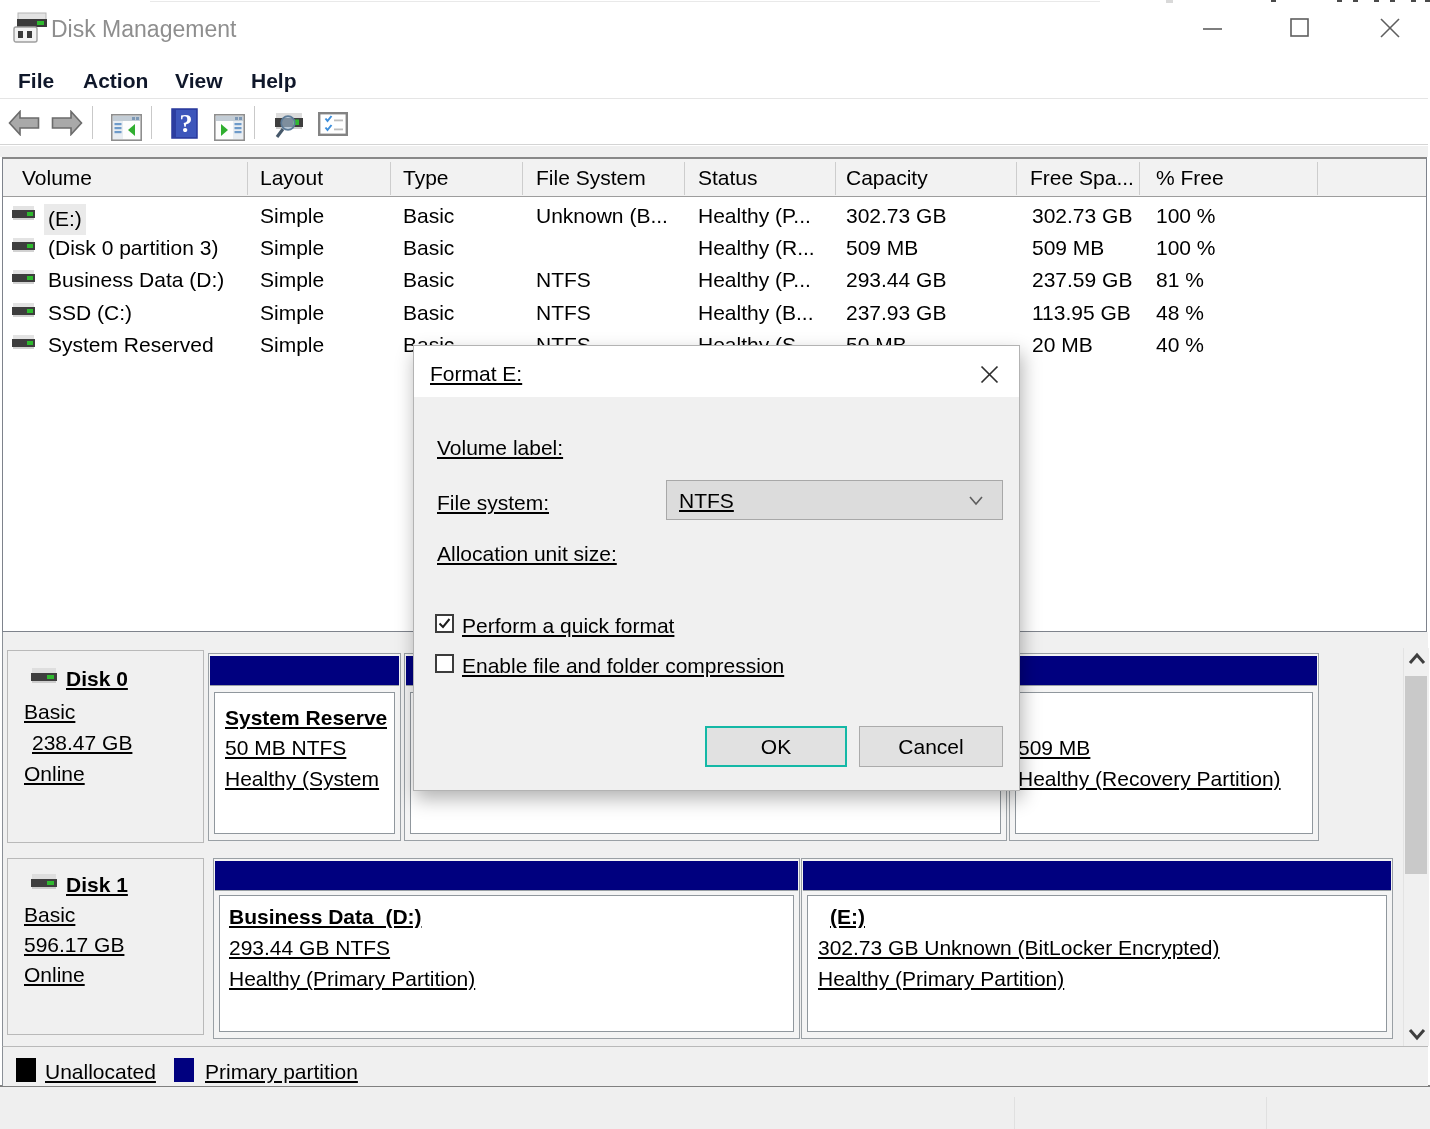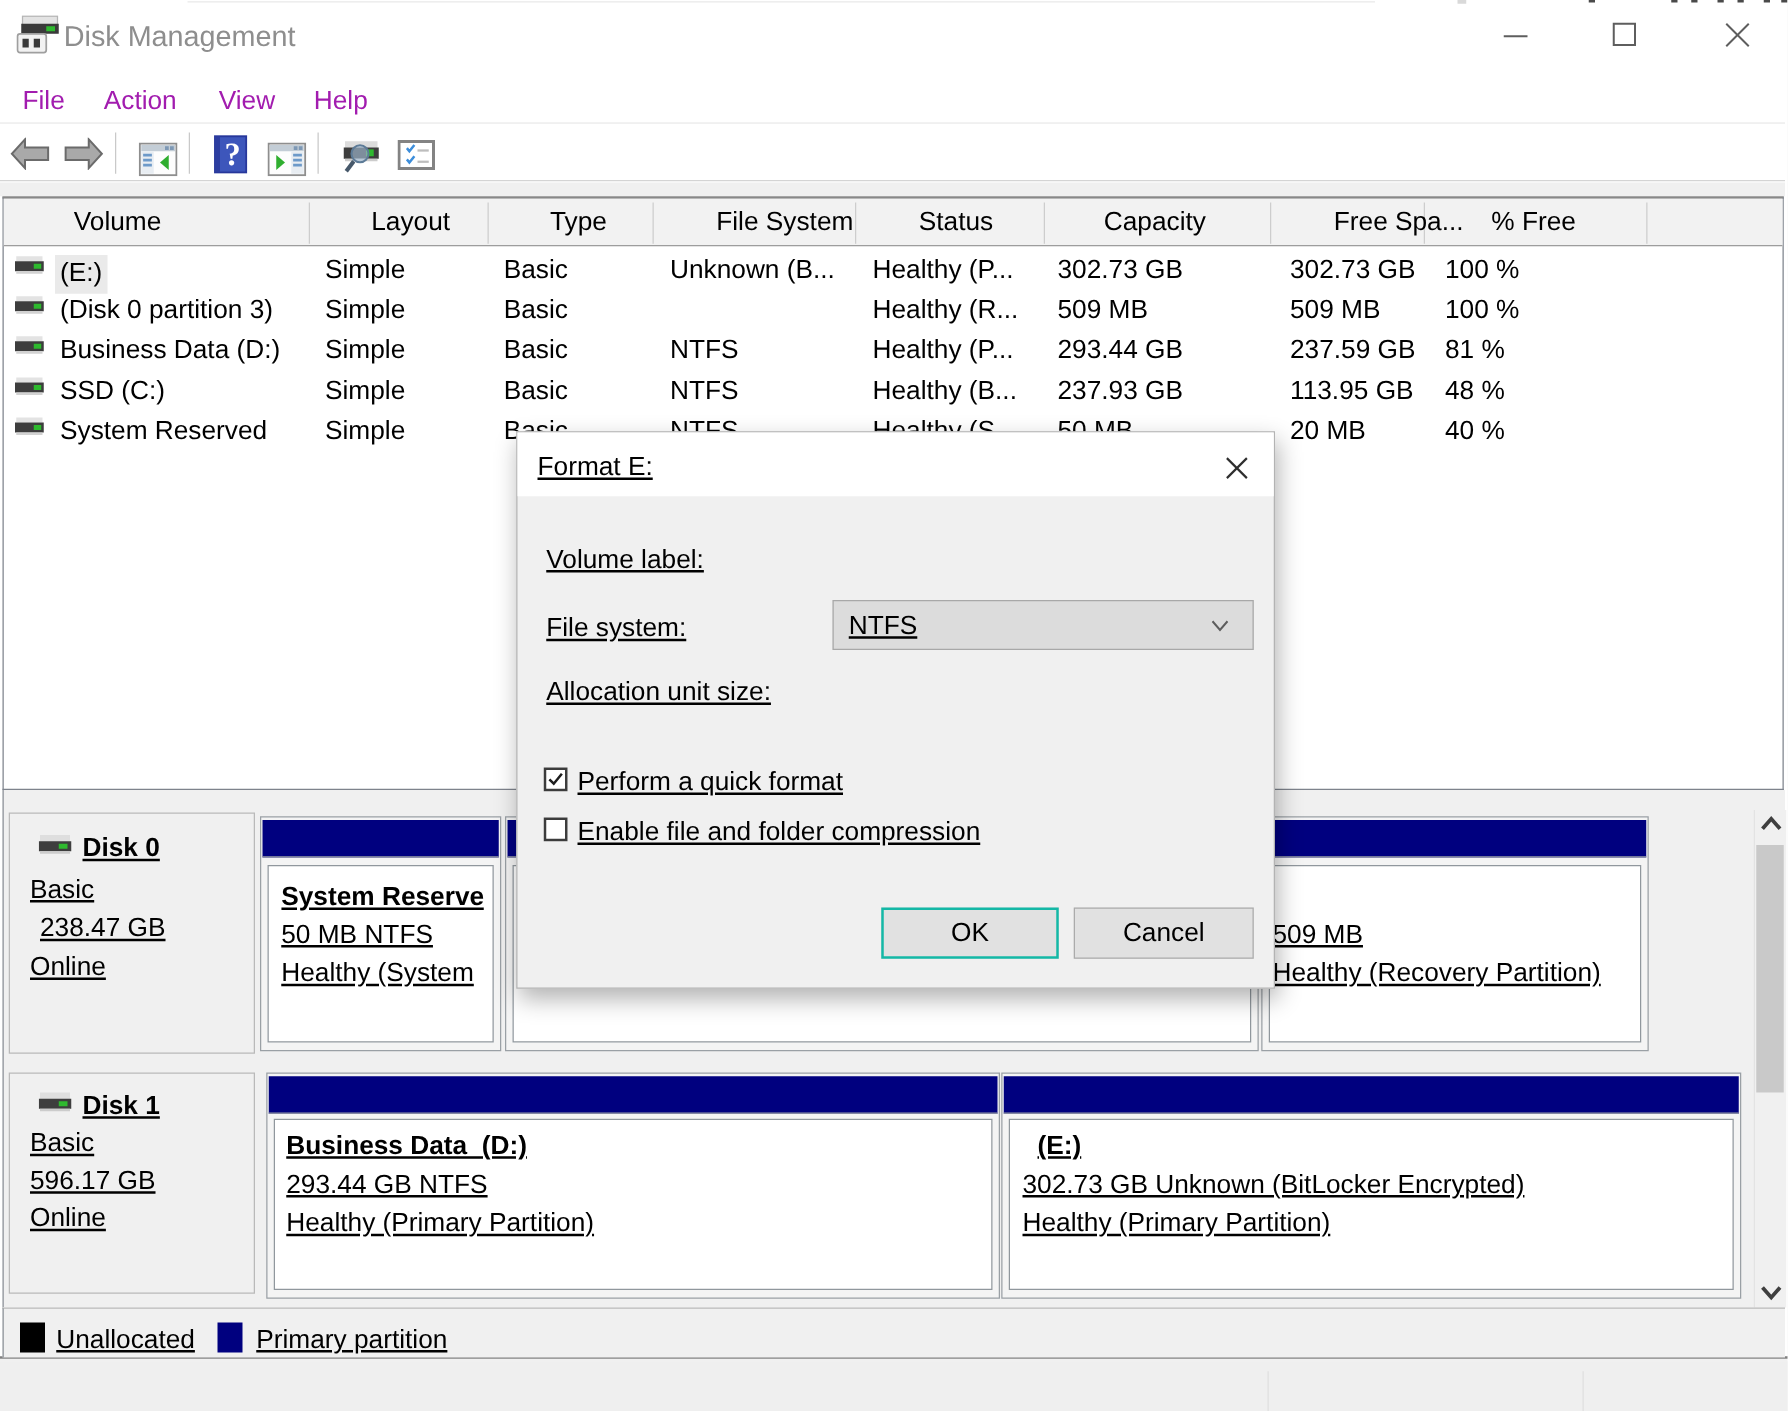--- a/index.html
+++ b/index.html
@@ -1,22 +1,22 @@
 <!DOCTYPE html>
 <html><head>
 <meta charset="utf-8">
 <style>
 * { margin:0; padding:0; box-sizing:border-box; }
 html,body { width:1430px; height:1129px; }
 body { font-family:"Liberation Sans", sans-serif; background:#f0f0f0; position:relative; overflow:hidden; }
 .abs { position:absolute; }
 #win { position:absolute; left:0; top:0; width:1430px; height:1087px; background:#fff; border-bottom:2px solid #808080; }
-.t20 { font-size:21px; color:#a21caf; }
+.t20 { font-size:21px; color:#0f172a;font-weight:bold; }
 .hsep { position:absolute; top:3px; width:1px; height:33px; background:#cdcdcd; }
-.ht { position:absolute; top:7px; font-size:21px; color:#000;margin-left:37px; }
+.ht { position:absolute; top:7px; font-size:21px; color:#000; }
 .lrow { position:absolute; left:0; width:1420px; height:32px; }
 .lrow span { position:absolute; top:4px; font-size:21px; white-space:pre; }
 .vicon { left:9px; top:2px !important; }
 .c0 { left:45px; } .c1 { left:257px; } .c2 { left:400px; } .c3 { left:533px; }
 .c4 { left:695px; } .c5 { left:843px; } .c6 { left:1029px; } .c7 { left:1153px; }
 .dpanel { position:absolute; width:197px; background:#f0f0f0; border:1px solid #b9b9b9; }
 .dcell { position:absolute; border:1px solid #9aa0a5; background:#f4f4f4; }
 .dnavy { position:absolute; left:1px; right:1px; top:2px; height:30px; background:#00007f; border-bottom:1px solid #9aa0a5; }
 .dinner { position:absolute; left:5px; right:5px; top:38px; bottom:6px; background:#fff; border:1px solid #90979d; }
 .dt { position:absolute; font-size:21px; color:#000; white-space:pre;text-decoration:underline; }

